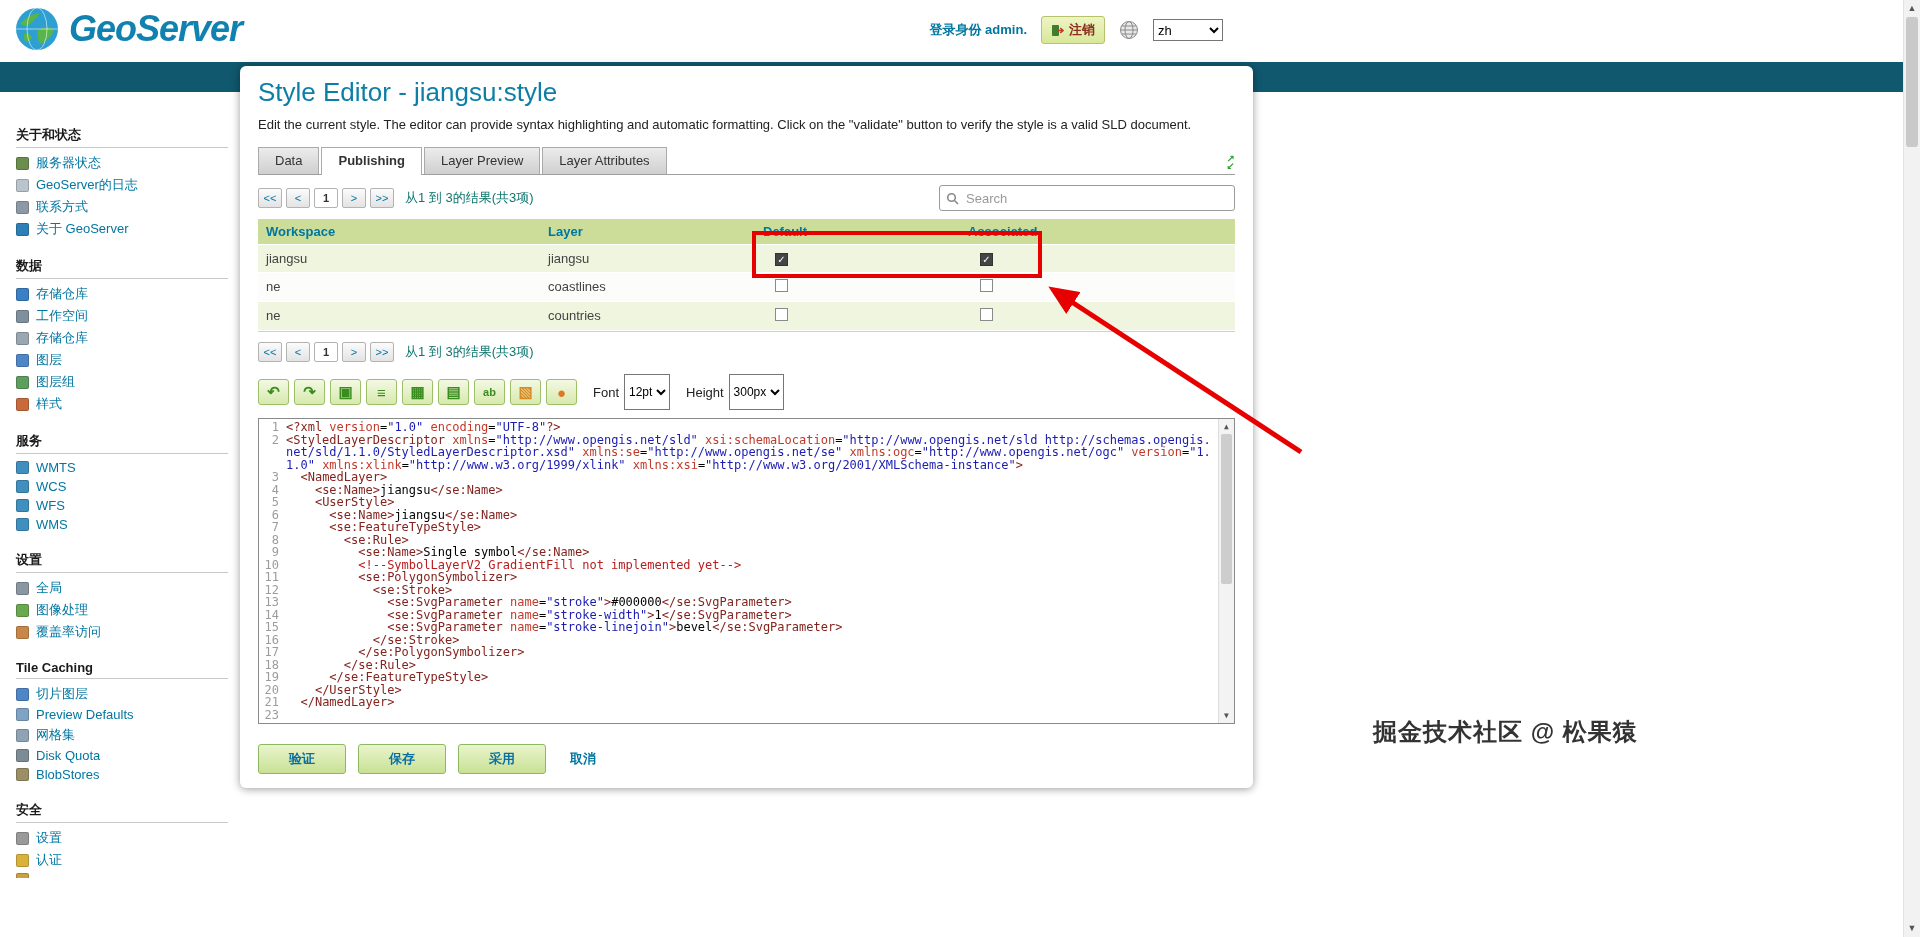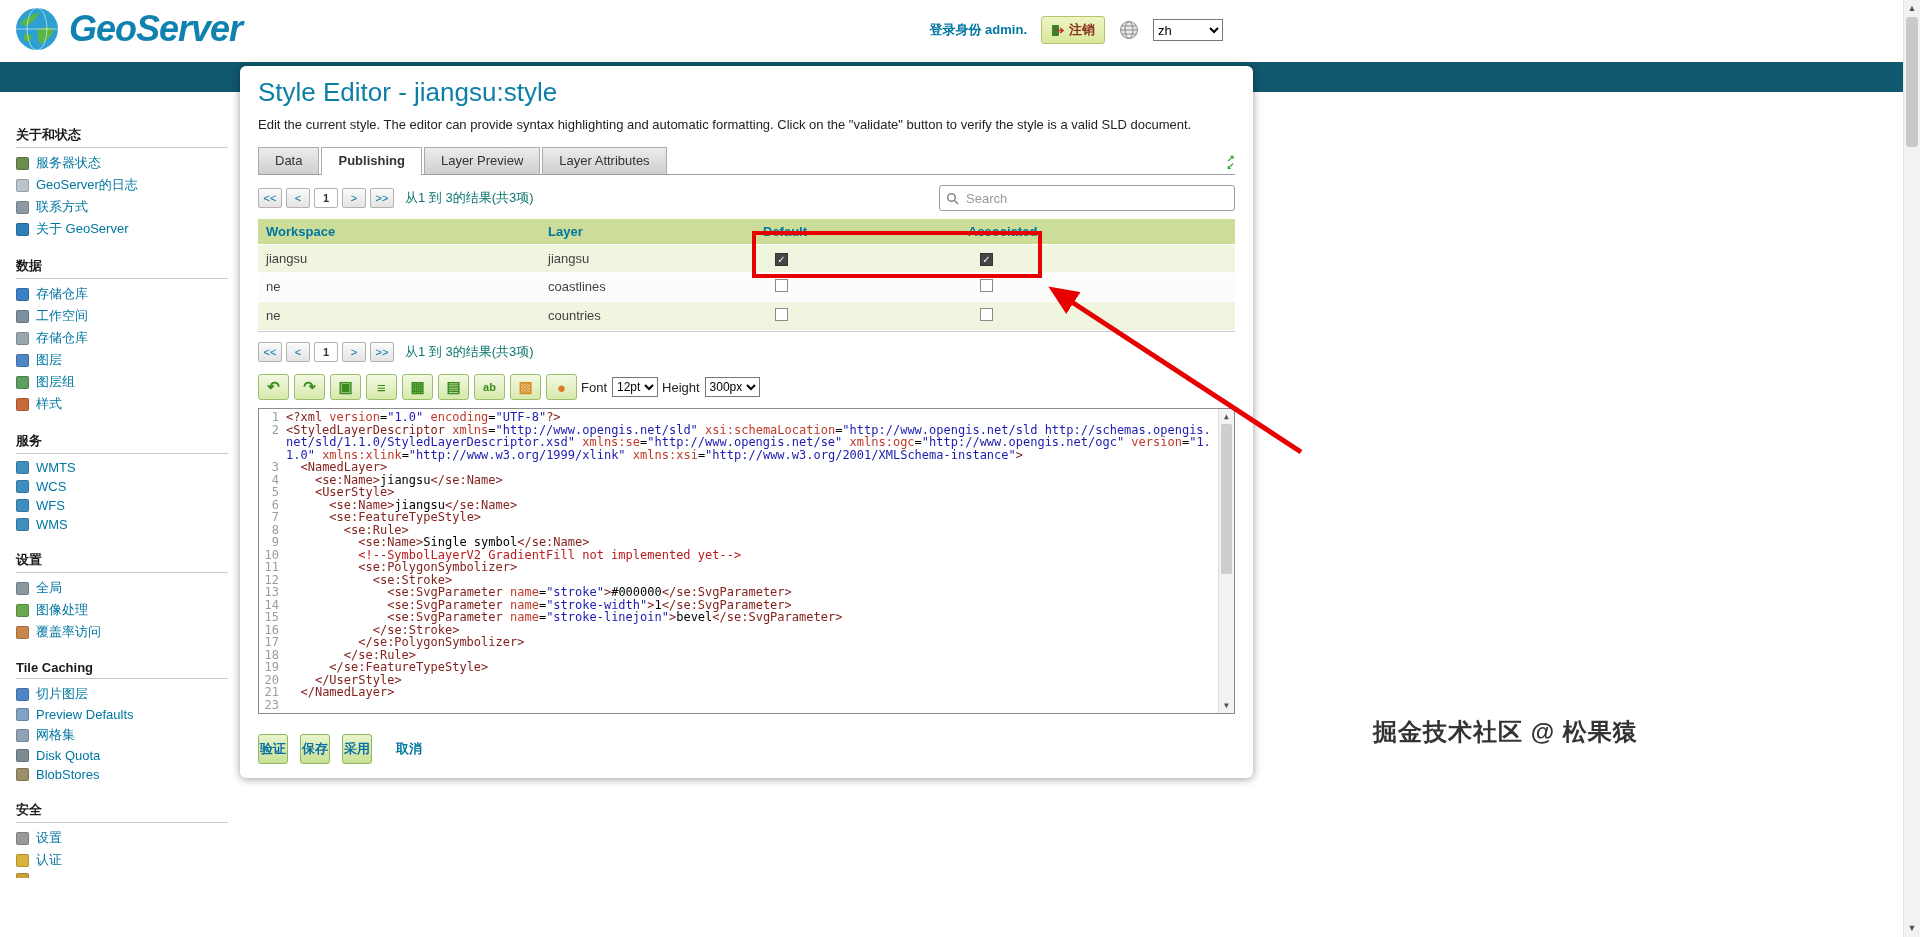--- a/index.html
+++ b/index.html
@@ -72,42 +72,42 @@
   .ann-rect { position:absolute; left:494px; top:12px; width:290px; height:47px;
               border:4px solid #e60000; z-index:6; pointer-events:none; }
   .ann-arrow { position:absolute; left:0; top:0; z-index:6; pointer-events:none; overflow:visible; }
 
   .ed-toolbar { display:flex; align-items:center; margin-top:12px; }
   .ed-btns { display:flex; gap:5px; }
   .ed-btn { width:31px; height:26px; border:1px solid #9cbf68; border-radius:3px;
             background:linear-gradient(#f3f9e3,#d7e9ac); display:flex; align-items:center;
             justify-content:center; cursor:pointer; }
   .ed-glyph { font-size:15px; font-weight:bold; }
-  .font-label { font-size:13px; color:#222; margin-left:4px; margin-right:5px;text-align:center; }
-  .ed-toolbar select { height:20px; font-size:12px; border:1px solid #767676; background:#fff; }
+  .font-label { font-size:13px; color:#222; margin-left:16px; margin-right:5px;text-align:center; }
+  .ed-toolbar select { height:36px; font-size:12px; border:1px solid #767676; background:#fff; }
 
   .code-editor { position:relative; margin-top:8px; border:1px solid #8a8a8a; height:306px; overflow:hidden;
                  background:#fff; font-family:"DejaVu Sans Mono","Liberation Mono",monospace;
                  font-size:12px; }
   .code-scroll { position:absolute; left:0; top:2px; right:17px; bottom:0; overflow:hidden; }
   .code-line { display:flex; line-height:12.5px; }
   .ln { flex:0 0 27px; text-align:right; color:#9c9c9c; padding-right:7px; user-select:none; }
   .lc { flex:1; white-space:pre-wrap; word-break:break-all; color:#000; }
   .tok-tag { color:#84231e; }
   .tok-attr { color:#c03a2b; }
   .tok-val { color:#1c1cb0; }
   .tok-comment { color:#b91c1c; }
   .ed-scrollbar { position:absolute; right:0; top:0; bottom:0; width:16px; background:#f3f3f3;
                   border-left:1px solid #ddd; cursor:pointer; }
   .ed-sb-btn { height:15px; text-align:center; font-size:8px; color:#555; line-height:15px; }
   .ed-sb-btn.down { position:absolute; bottom:0; width:100%; }
   .ed-thumb { position:absolute; top:15px; left:2px; width:11px; height:150px; background:#cdcdcd; border-radius:2px; }
 
   .actions { display:flex; align-items:center; gap:12px; margin-top:20px; }
-  .btn-green { padding:5px 1px; font-size:13px; font-weight:bold; color:#0b6fa3; border:1px solid #8cb95f;
+  .btn-green { padding:5px 30px; font-size:13px; font-weight:bold; color:#0b6fa3; border:1px solid #8cb95f;
                border-radius:3px; background:linear-gradient(#eaf4cd,#c8e194); cursor:pointer;text-align:center; }
   .link-cancel { font-size:13px; color:#0076a1; margin-left:12px; cursor:pointer; font-weight:bold; text-decoration:none;text-align:right; }
 
   .watermark { position:absolute; left:1373px; top:716px; font-size:24px; font-weight:bold;
                color:#333; letter-spacing:1px; }
 
   
   .scrollbar { position:absolute; right:0; top:0; width:17px; height:937px; background:#f2f2f2;
                border-left:1px solid #e3e3e3; cursor:pointer; }
   .sb-arrow { height:17px; text-align:center; font-size:9px; color:#555; line-height:17px; }

